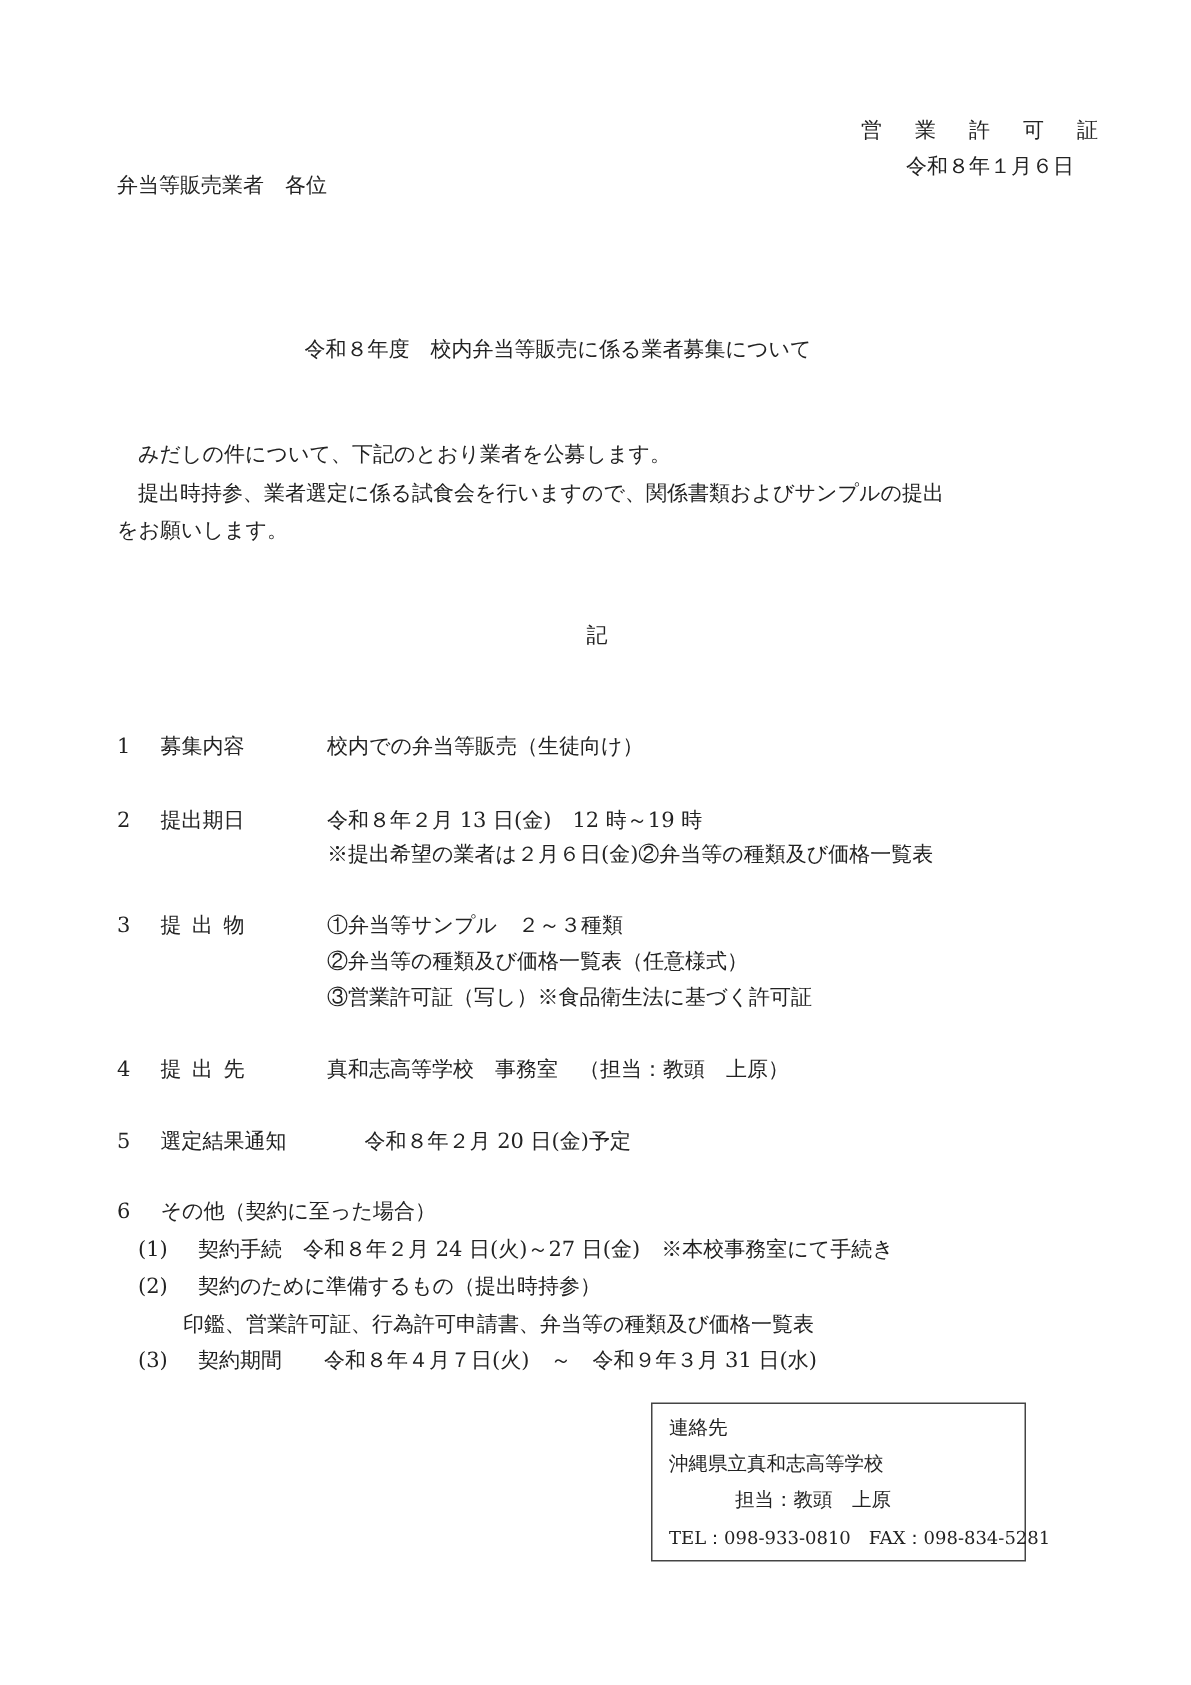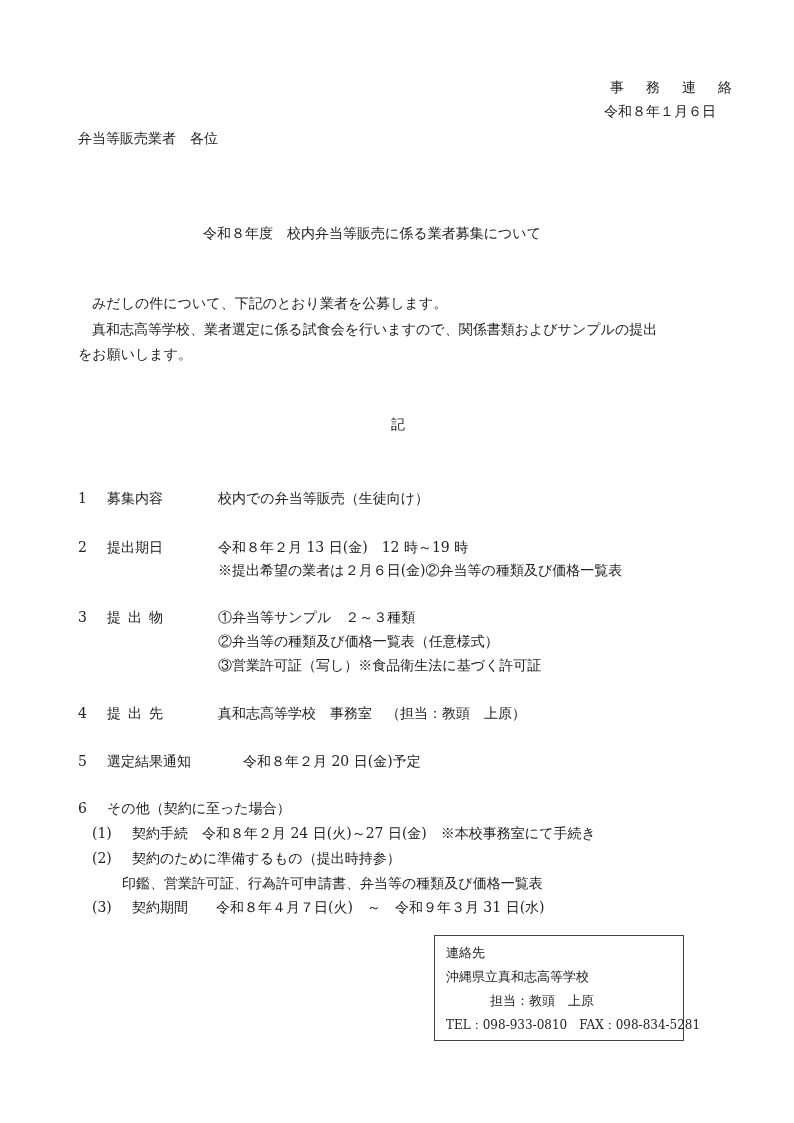--- a/index.html
+++ b/index.html
@@ -17,21 +17,21 @@
       font-size: 14px;
       line-height: 1;
     }
     .abs { position: absolute; white-space: nowrap; }
     .doc-type {
       right: 62px; top: 80px;
       letter-spacing: 22px;
       margin-right: -22px;
     }
     .doc-date { right: 78px; top: 104px; }
-    .addressee { left: 78px; top: 131px; }
+    .addressee { left: 78px; top: 117px; }
     .title { left: 203px; top: 226px; }
     .para1 { left: 78px; top: 296px; }
     .para2 { left: 78px; top: 322px; }
     .para3 { left: 78px; top: 347px; }
     .ki { left: 391px; top: 417px; }
 
     .item-num { left: 78px; }
     .item-label { left: 107px; }
     .item-label.spaced { letter-spacing: 7px; }
     .item-value { left: 218px; }
@@ -47,28 +47,28 @@
       position: absolute;
       left: 11px;
       white-space: nowrap;
       font-size: 13px;
     }
     .contact-line.small { font-size: 12px; }
   </style>
 </head>
 <body>
 
-<div class="abs doc-type">事務連絡</div>
+<div class="abs doc-type">営業許可証</div>
 <div class="abs doc-date">令和８年１月６日</div>
 <div class="abs addressee">弁当等販売業者　各位</div>
 
 <div class="abs title">令和８年度　校内弁当等販売に係る業者募集について</div>
 
 <div class="abs para1">　みだしの件について、下記のとおり業者を公募します。</div>
-<div class="abs para2">　真和志高等学校、業者選定に係る試食会を行いますので、関係書類およびサンプルの提出</div>
+<div class="abs para2">　提出時持参、業者選定に係る試食会を行いますので、関係書類およびサンプルの提出</div>
 <div class="abs para3">をお願いします。</div>
 
 <div class="abs ki">記</div>
 
 <div>
   <div class="abs item-num" style="top:491px;">1</div>
   <div class="abs item-label" style="top:491px;">募集内容</div>
   <div class="abs item-value" style="top:491px;">校内での弁当等販売（生徒向け）</div>
 </div>
 

